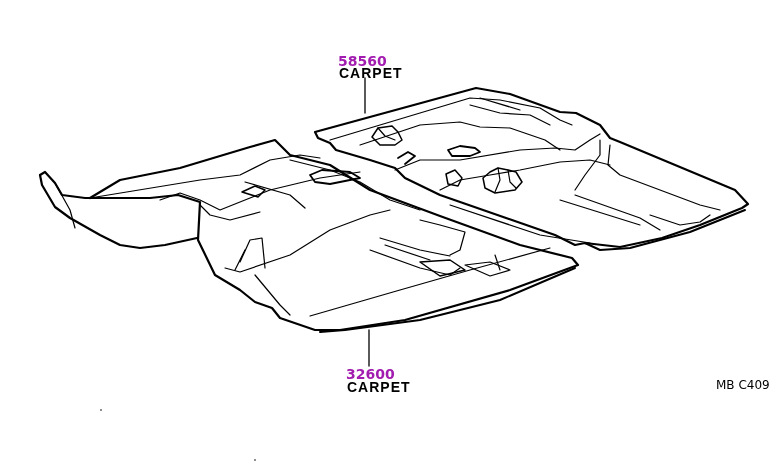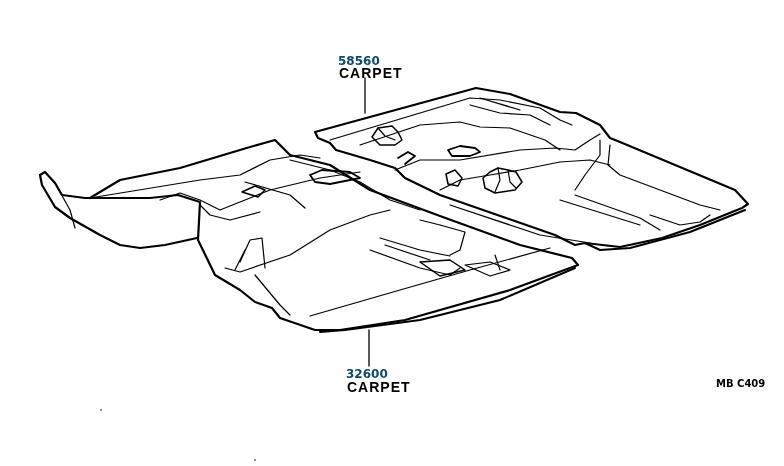--- a/index.html
+++ b/index.html
@@ -1,28 +1,28 @@
 <!DOCTYPE html>
 <html><head>
 <meta charset="utf-8">
 <style>
   html, body { margin: 0; padding: 0; background: #ffffff; }
   #canvas { position: relative; width: 784px; height: 466px; background: #fff; overflow: hidden; }
   svg.drawing { position: absolute; left: 0; top: 0; }
   .part-number {
     position: absolute; font-family: "DejaVu Sans", sans-serif; font-weight: bold;
-    font-size: 12px; color: #0c4a6e; letter-spacing: 0px; line-height: 14px;
+    font-size: 14px; color: #a21caf; letter-spacing: 0px; line-height: 14px;
   }
   .part-name {
     position: absolute; font-family: Liberation Sans, sans-serif; font-weight: bold;
     font-size: 14px; color: #000; letter-spacing: 1px; line-height: 10px;
   }
   .code {
-    position: absolute; font-family: "DejaVu Sans", sans-serif; font-weight: bold;
-    font-size: 10px; color: #000; letter-spacing: 0px;
+    position: absolute; font-family: "DejaVu Sans", sans-serif; font-weight: normal;
+    font-size: 12px; color: #000; letter-spacing: 0px;
   }
   .callout { cursor: pointer; }
 </style>
 </head>
 <body>
 
 <div id="canvas">
   <svg class="drawing" width="784" height="466" viewBox="0 0 784 466" fill="none" stroke="#000" stroke-linejoin="round" stroke-linecap="round">
 
     <g>

